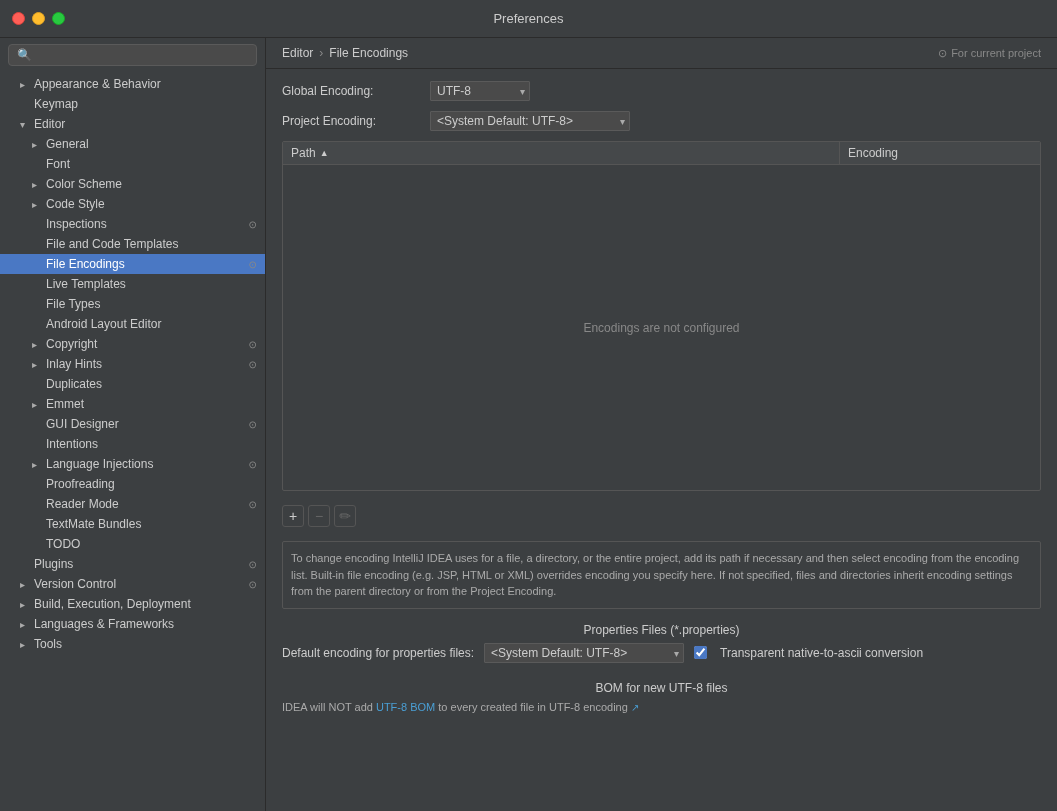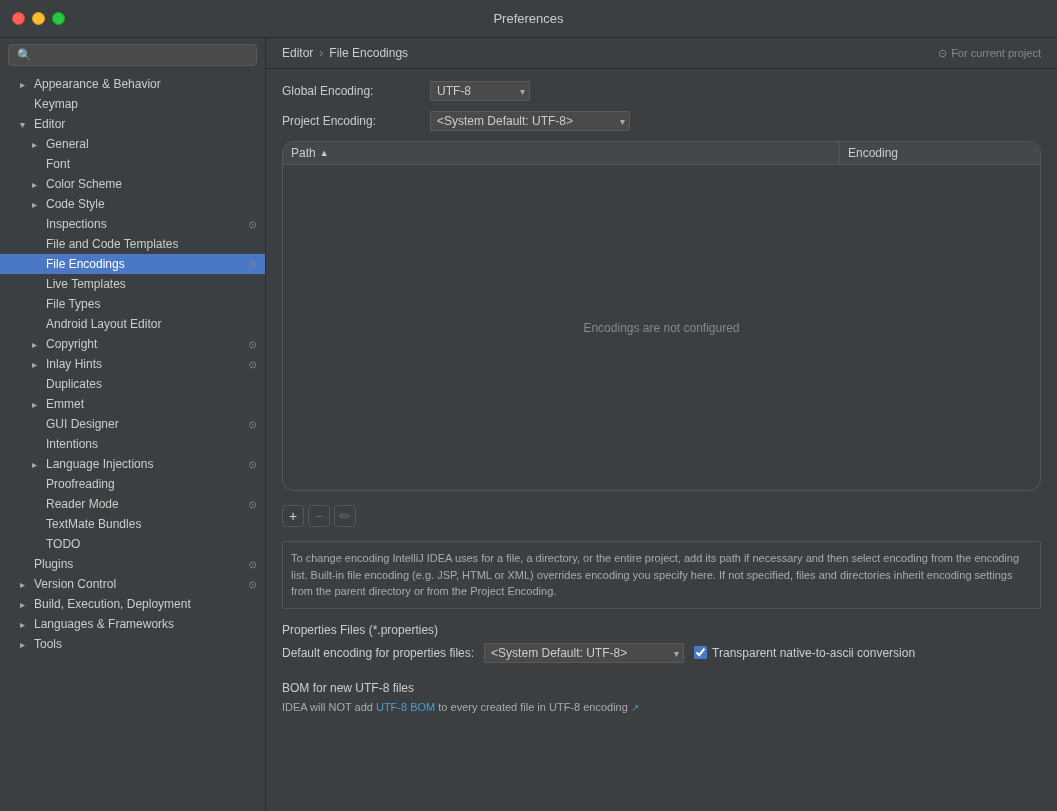--- a/index.html
+++ b/index.html
@@ -182,21 +182,21 @@
       right: 5px;
       top: 50%;
       transform: translateY(-50%);
       color: #aaa;
       pointer-events: none;
       font-size: 10px;
     }
     
     .encoding-table {
       border: 1px solid #555;
-      border-radius: 12px;
+      border-radius: 2px;
       flex: 1;
       min-height: 280px;
       max-height: 350px;
       overflow: hidden;
       display: flex;
       flex-direction: column;
     }
     .table-header {
       display: flex;
       background: #45484a;
@@ -248,31 +248,32 @@
       padding: 8px;
       background: #3c3f41;
       border-radius: 2px;
     }
     
     .section-title {
       font-size: 12px;
       color: #cccccc;
       margin-top: 4px;
       font-weight: 500;
+      text-align: center;
     }
     .props-row {
       display: flex;
       align-items: center;
       gap: 10px;
       flex-wrap: wrap;
     }
     .checkbox-label {
       display: flex;
       align-items: center;
-      gap: 5px;
+      gap: 13px;
       color: #cccccc;
       font-size: 12px;
       cursor: pointer;
     }
     .checkbox-label input { cursor: pointer; accent-color: #4a78c4; }
     .bom-section { margin-top: 4px; }
     .bom-row { display: flex; align-items: center; gap: 8px; margin-top: 4px; }
     .bom-label { color: #cccccc; font-size: 12px; min-width: 140px; }
     .idea-text {
       font-size: 11px;

